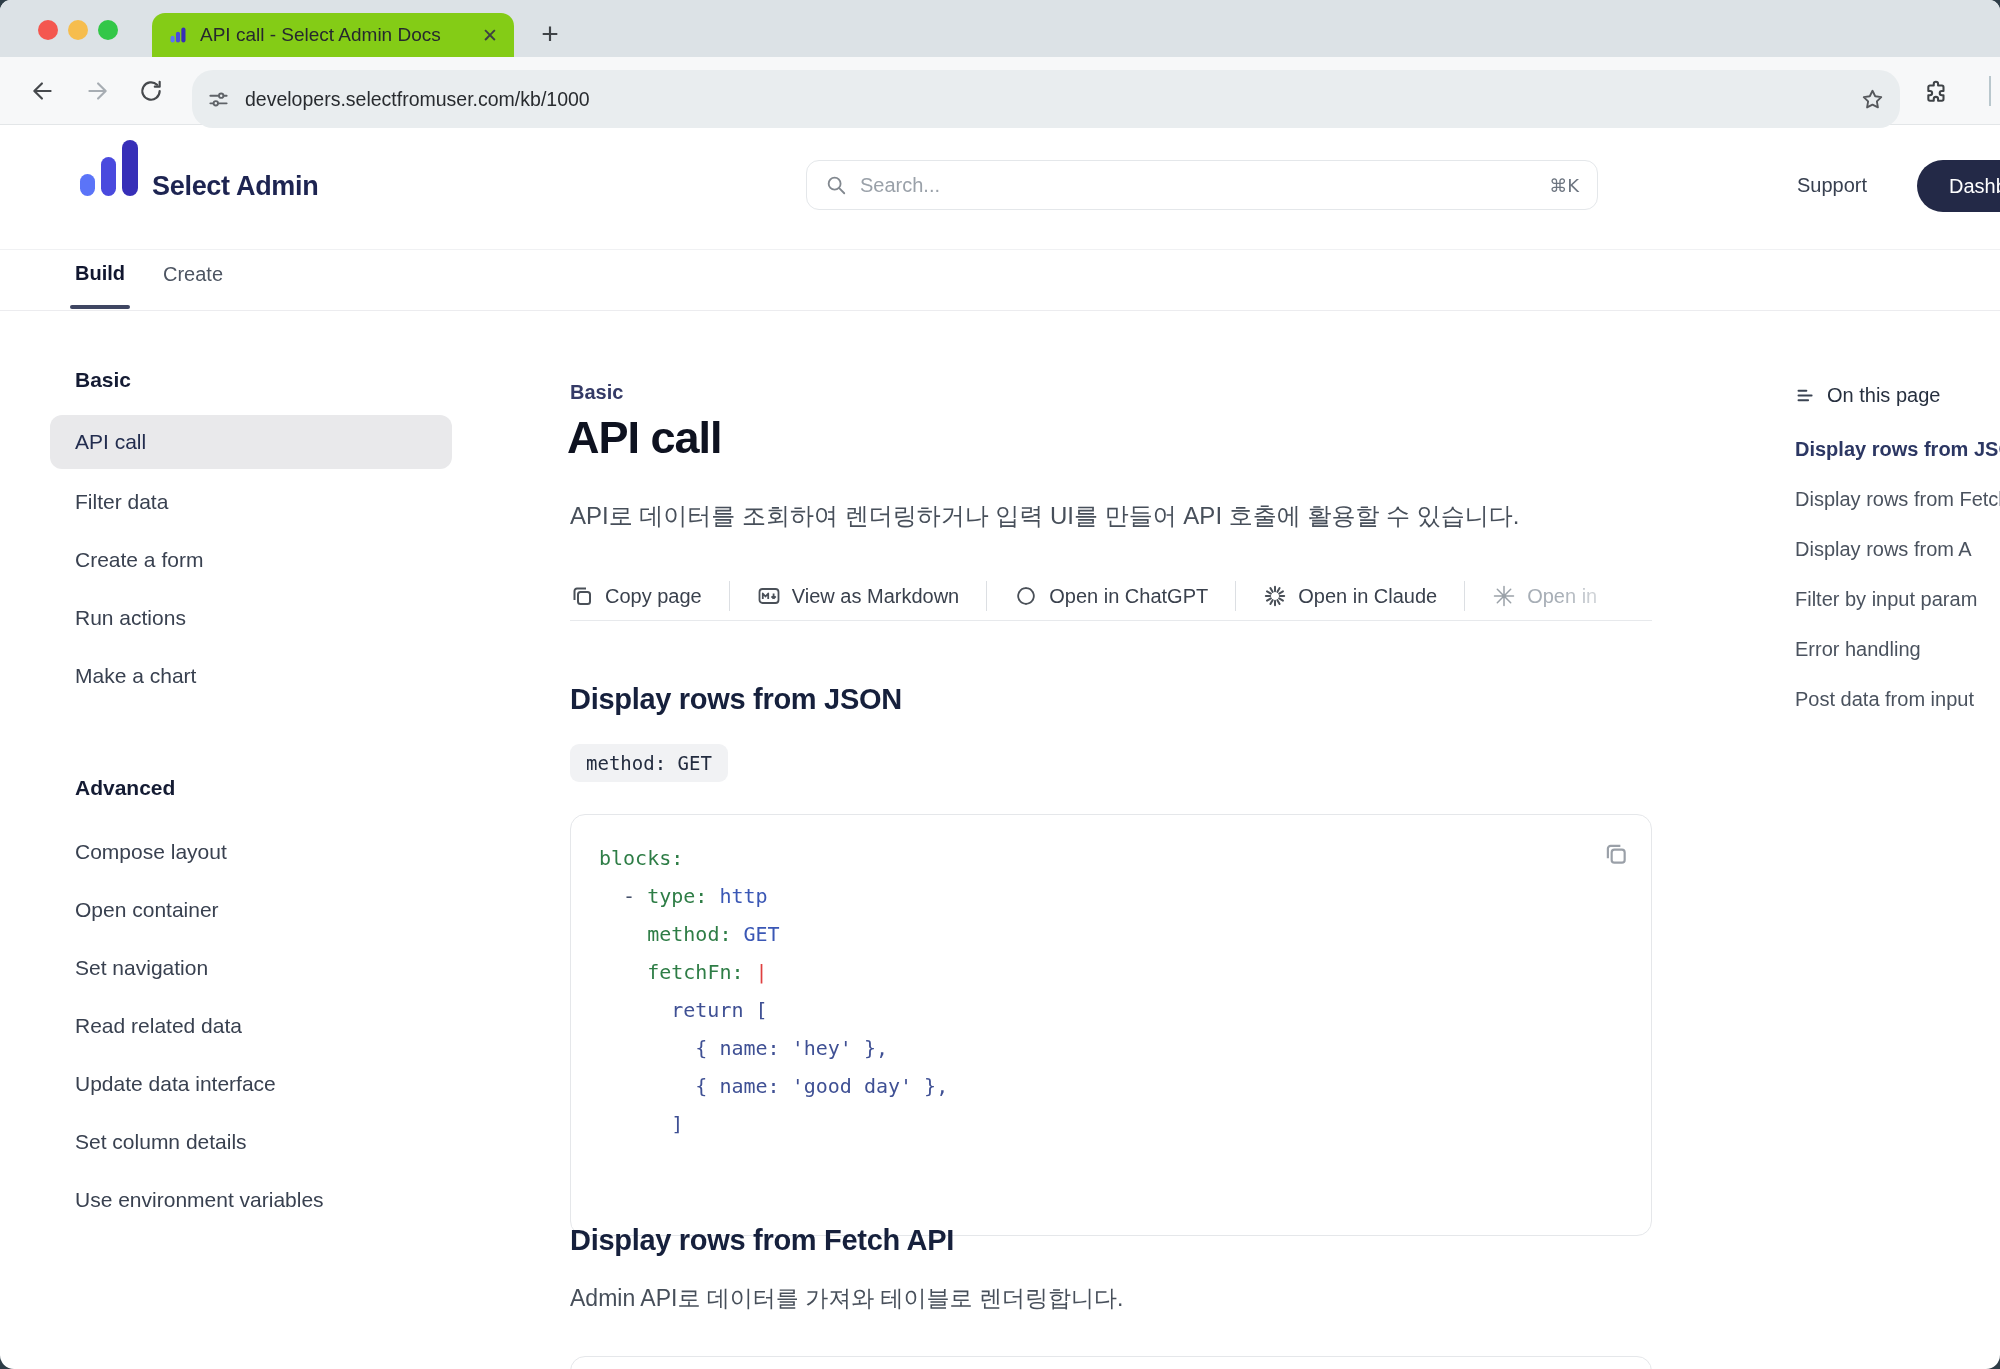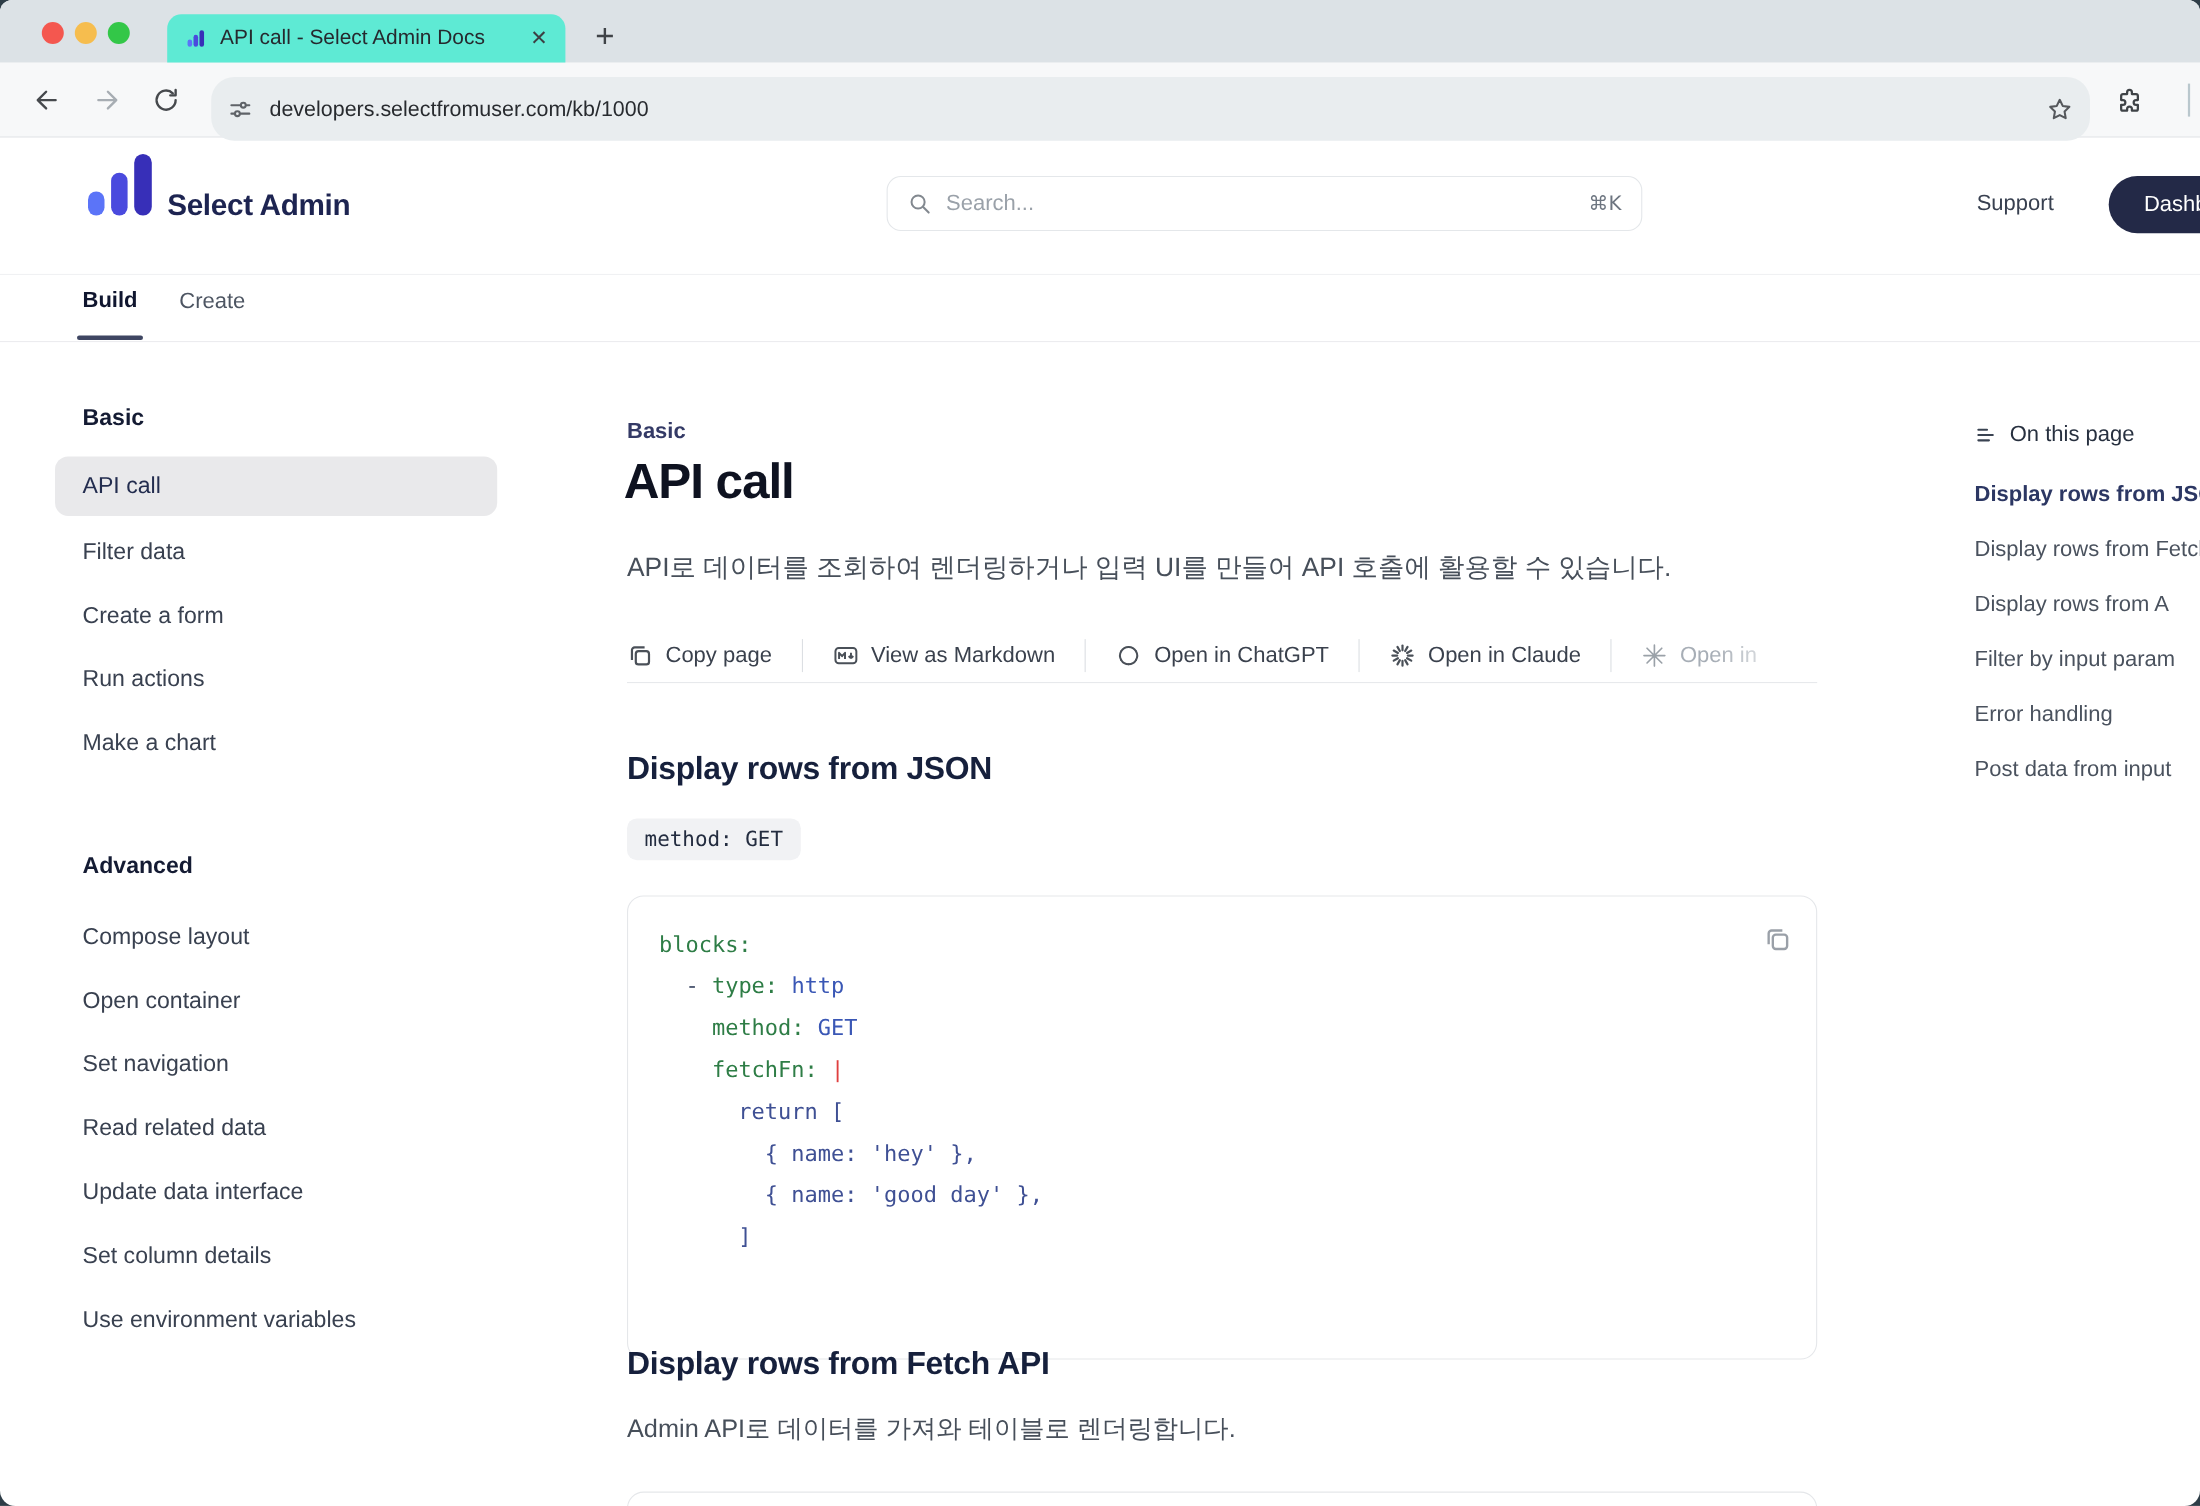--- a/index.html
+++ b/index.html
@@ -6,21 +6,21 @@
   html,body { width:2000px; height:1369px; }
   body { background:#2e3d47; font-family:"Liberation Sans", sans-serif; overflow:hidden; position:relative; }
   .window { position:absolute; inset:0; background:#fff; border-radius:11px 11px 14px 14px; overflow:hidden; }
 
   
   .tabstrip { position:absolute; top:0; left:0; right:0; height:57px; background:#dce2e6; }
   .light { position:absolute; top:20px; width:20px; height:20px; border-radius:50%; }
   .l-red { left:38px; background:#f4574f; }
   .l-yellow { left:68px; background:#f6bd4e; }
   .l-green { left:98px; background:#33c748; }
-  .tab { position:absolute; left:152px; top:13px; width:362px; height:44px; background:#5eead4; border-radius:13px 13px 0 0; display:flex; align-items:center; padding:0 16px; }
+  .tab { position:absolute; left:152px; top:13px; width:362px; height:44px; background:#84cc16; border-radius:13px 13px 0 0; display:flex; align-items:center; padding:0 16px; }
   .tab-favicon { width:20px; height:20px; flex:0 0 auto; }
   .tab-title { margin-left:12px; font-size:19px; color:#26292e; white-space:nowrap; overflow:hidden; flex:1; }
   .tab-close { font-size:19px; color:#3c4043; margin-left:10px; cursor:default; }
   .newtab { position:absolute; left:530px; top:14px; width:40px; height:40px; display:flex; align-items:center; justify-content:center; font-size:30px; font-weight:300; color:#3f4347; }
 
   .toolbar { position:absolute; top:57px; left:0; right:0; height:68px; background:#f7f8f9; border-bottom:1px solid #e3e6e8; }
   .nav-ic { position:absolute; top:21px; width:26px; height:26px; color:#46494d; }
   .nav-ic svg { width:100%; height:100%; }
   .ic-back { left:30px; }
   .ic-fwd  { left:84px; color:#a7adb3; }
@@ -33,21 +33,21 @@
   .puzzle-ic svg, .tune-ic svg, .star-ic svg { width:100%; height:100%; }
   .tb-sep { position:absolute; left:1989px; top:19px; width:2px; height:30px; background:#b9c7cd; }
 
   
   .logo { position:absolute; left:80px; top:140px; width:58px; height:56px; }
   .logo i { position:absolute; bottom:0; border-radius:8px; }
   .logo .b1 { left:0;  width:15px; height:22px; background:#5b74f8; }
   .logo .b2 { left:21px; width:15px; height:39px; background:#4a4ade; }
   .logo .b3 { left:42px; width:16px; height:56px; background:#372fb8; }
   .brand { position:absolute; left:152px; top:171px; font-size:27px; font-weight:700; color:#1d2451; letter-spacing:-.3px; }
-  .search { position:absolute; left:806px; top:160px; width:687px; height:50px; background:#fff; border:1.5px solid #e4e7ea; border-radius:13px; display:flex; align-items:center; padding:0 18px; }
+  .search { position:absolute; left:806px; top:160px; width:792px; height:50px; background:#fff; border:1.5px solid #e4e7ea; border-radius:13px; display:flex; align-items:center; padding:0 18px; }
   .search-ic { width:22px; height:22px; color:#82888f; flex:0 0 auto; }
   .search-ic svg { width:100%; height:100%; }
   .search-ph { margin-left:13px; font-size:20px; color:#9aa1a9; flex:1; }
   .search-kbd { font-family:"DejaVu Sans", sans-serif; font-size:18px; color:#6d7580; }
   .support { position:absolute; left:1797px; top:174px; font-size:20px; color:#384050; }
   .dash-btn { position:absolute; left:1917px; top:160px; height:52px; padding:0 32px; background:#232947; color:#fff; border:none; border-radius:26px; font-size:20px; font-weight:500; display:flex; align-items:center; white-space:nowrap; font-family:inherit; }
   .hdr-line { position:absolute; left:0; right:0; top:249px; height:1px; background:#f0f1f3; }
 
   
   .nav-build { position:absolute; left:75px; top:262px; font-size:20px; font-weight:700; color:#10162f; }

